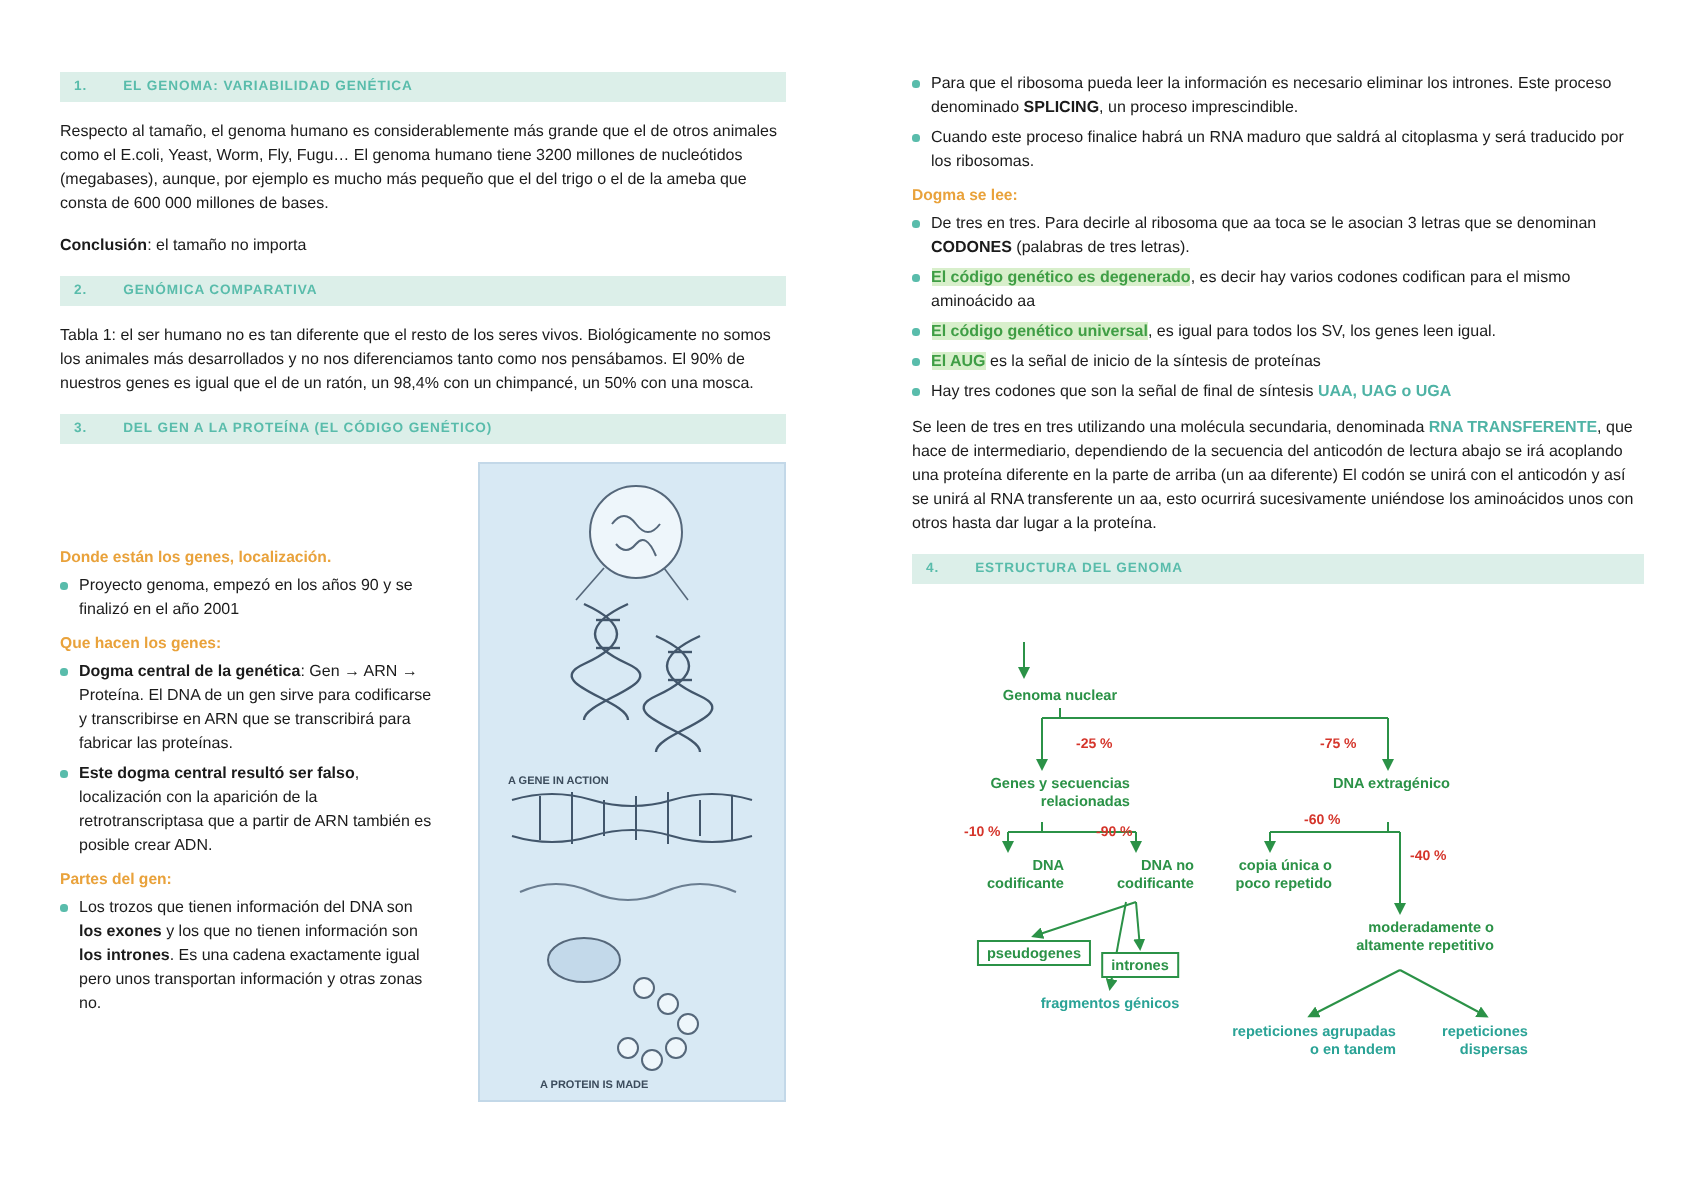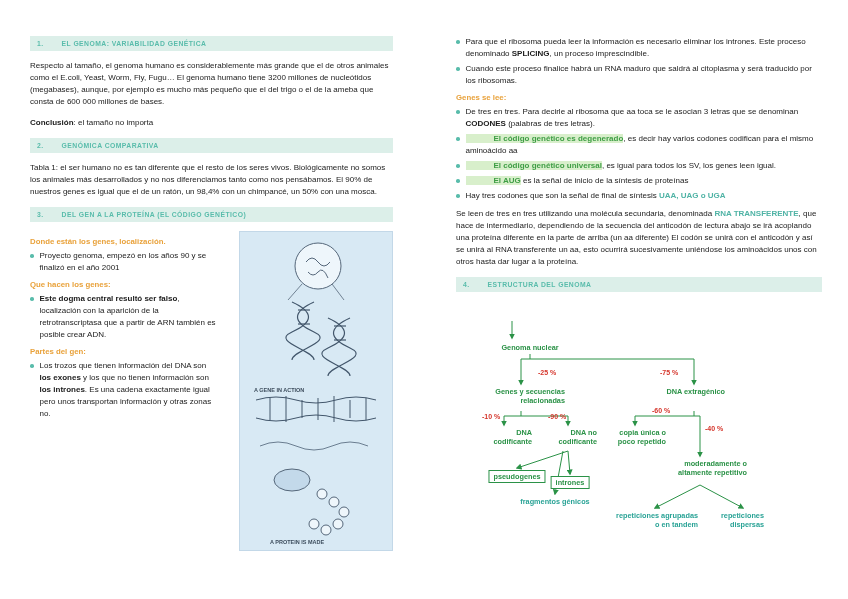--- a/index.html
+++ b/index.html
@@ -15,29 +15,29 @@
   .sec-header{
     display:flex; gap:18px; align-items:center;
     background:#dcefe9; color:#59bcab;
     font-size:6.8px; font-weight:bold; letter-spacing:.45px;
     padding:4px 7px; margin:9px 0 9px;
   }
   .sec-header.first{margin-top:0;}
   .body{font-size:8px; line-height:1.5; margin:0 0 9px;}
   .bold{font-weight:bold;}
   .teal{color:#4fb3a5; font-weight:bold;}
-  .hl{background:#d8efcb; color:#3f9e45; font-weight:bold;padding-left:28px;}
+  .hl{background:#d8efcb; color:#3f9e45; font-weight:bold;}
   .sub{color:#e9a23b; font-size:7.8px; font-weight:bold; margin:6px 0 4px;}
 
   ul.bullets{list-style:none; margin:0 0 6px; padding:0;}
   ul.bullets li{display:flex; gap:6px; margin:0 0 3px;}
   .dot{flex:0 0 auto; width:3.5px; height:3.5px; border-radius:50%; background:#59bcab; margin-top:4px;}
   .txt{font-size:8px; line-height:1.5;}
 
-  .gene-row{display:flex; gap:20px; align-items:flex-start;}
+  .gene-row{display:flex; gap:20px; align-items:center;}
   .narrow{width:202px;}
   .figure{flex:0 0 auto; width:152px; height:318px; background:#d8e9f4; border:1px solid #c3d8e8;}
 
   
   .genoma-diagram{position:relative; height:262px; margin-top:2px;}
   .genoma-diagram svg.lines{position:absolute; left:0; top:0;}
   .dtitle{
     position:absolute; left:85px; top:0; transform:translateX(-50%);
     color:#2b9247; font-size:14.5px; font-weight:bold; font-style:italic;
     border-bottom:2px solid #2b9247; padding:0 3px 1px; white-space:nowrap;
@@ -85,20 +85,24 @@
         <div class="sub">Donde están los genes, localización.</div>
         <ul class="bullets">
           <li>
             <span class="dot"></span>
             <span class="txt">Proyecto genoma, empezó en los años 90 y se finalizó en el año 2001</span>
           </li>
         </ul>
 
         <div class="sub">Que hacen los genes:</div>
         <ul class="bullets">
+          <li>
+            <span class="dot"></span>
+            <span class="txt"><span class="bold">Dogma central de la genética</span><span>: Gen → ARN → Proteína. El DNA de un gen sirve para codificarse y transcribirse en ARN que se transcribirá para fabricar las proteínas.</span></span>
+          </li>
           <li>
             <span class="dot"></span>
             <span class="txt"><span class="bold">Este dogma central resultó ser falso</span><span>, localización con la aparición de la retrotranscriptasa que a partir de ARN también es posible crear ADN.</span></span>
           </li>
         </ul>
 
         <div class="sub">Partes del gen:</div>
         <ul class="bullets">
           <li>
             <span class="dot"></span>
@@ -161,21 +165,21 @@
       <li>
         <span class="dot"></span>
         <span class="txt"><span>Para que el ribosoma pueda leer la información es necesario eliminar los intrones. Este proceso denominado </span><span class="bold">SPLICING</span><span>, un proceso imprescindible.</span></span>
       </li>
       <li>
         <span class="dot"></span>
         <span class="txt">Cuando este proceso finalice habrá un RNA maduro que saldrá al citoplasma y será traducido por los ribosomas.</span>
       </li>
     </ul>
 
-    <div class="sub">Genes se lee:</div>
+    <div class="sub">Dogma se lee:</div>
 
     <ul class="bullets">
       <li>
         <span class="dot"></span>
         <span class="txt"><span>De tres en tres. Para decirle al ribosoma que aa toca se le asocian 3 letras que se denominan </span><span class="bold">CODONES</span><span> (palabras de tres letras).</span></span>
       </li>
       <li>
         <span class="dot"></span>
         <span class="txt"><span class="hl">El código genético es degenerado</span><span>, es decir hay varios codones codifican para el mismo aminoácido aa</span></span>
       </li>

